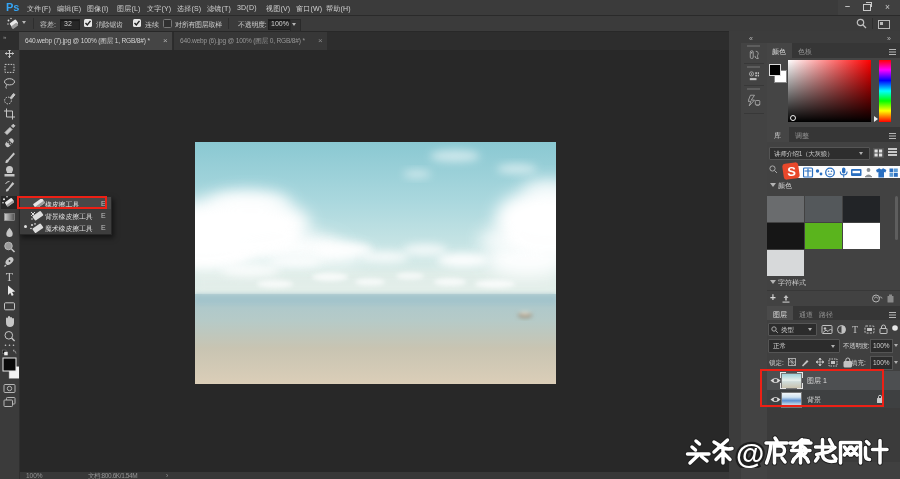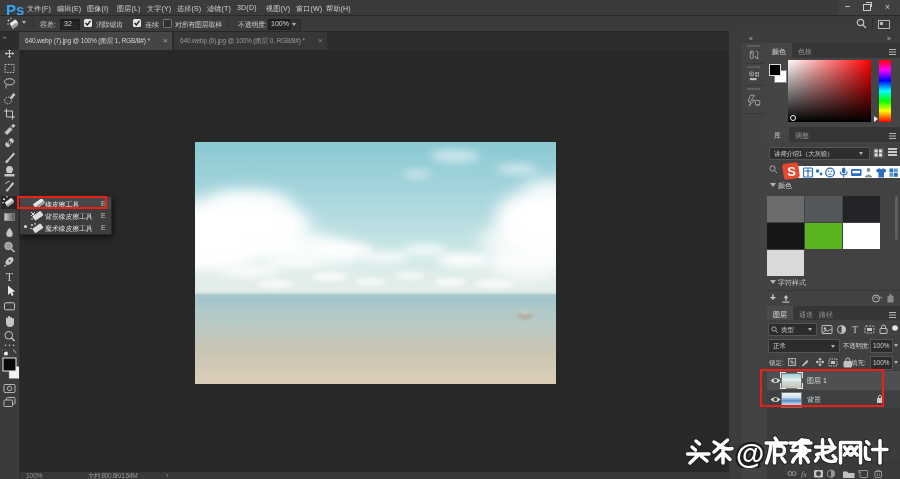--- a/index.html
+++ b/index.html
@@ -8,21 +8,21 @@
   .abs{position:absolute;}
   .txt{color:#cfcfcf;font-size:7px;white-space:nowrap;}
   .dim{color:#969696;}
   .inbox{background:#272727;border:1px solid #1e1e1e;box-shadow:inset 0 1px 1px rgba(0,0,0,.4);}
 </style>
 </head>
 <body>
 <div class="abs" style="left:0;top:0;width:900px;height:479px;background:#282828;">
 
   <div class="abs" style="left:0;top:0;width:900px;height:15px;background:#3b3b3b;border-bottom:1px solid #2a2a2a;">
-    <div class="abs" style="left:6px;top:1px;color:#35a5f5;font-size:15px;font-weight:bold;letter-spacing:0;">Ps</div>
+    <div class="abs" style="left:6px;top:1px;color:#35a5f5;font-size:11px;font-weight:bold;letter-spacing:0;">Ps</div>
     <div class="abs txt" style="left:27px;top:4px;font-size:7px;letter-spacing:0.2px;color:#d2d2d2;">
       <span style="position:absolute;left:0px;">文件(F)</span>
       <span style="position:absolute;left:30px;">编辑(E)</span>
       <span style="position:absolute;left:60px;">图像(I)</span>
       <span style="position:absolute;left:90px;">图层(L)</span>
       <span style="position:absolute;left:120px;">文字(Y)</span>
       <span style="position:absolute;left:150px;">选择(S)</span>
       <span style="position:absolute;left:180px;">滤镜(T)</span>
       <span style="position:absolute;left:210px;">3D(D)</span>
       <span style="position:absolute;left:239px;">视图(V)</span>
@@ -504,42 +504,20 @@
           <div class="abs" style="left:14px;top:2px;width:19px;height:14px;background:linear-gradient(to bottom,#f2f6f8 0%,#cfe2f0 30%,#5b8fd0 55%,#a8c4e0 75%,#e8eef2 100%);border:1px solid #777;"></div>
           <span class="txt" style="position:absolute;left:40px;top:5px;color:#d5d5d5;">背景</span>
           <svg class="abs" style="left:109px;top:4px;" width="8" height="10" viewBox="0 0 8 10" fill="#c9c9c9">
               <rect x="1" y="4" width="6" height="5" rx="0.5"></rect>
               <path d="M2.5 4 v-1.2 a1.5 1.5 0 0 1 3 0 v1.2" fill="none" stroke="#c9c9c9"></path>
             </svg>
         </div>
 
         <div class="abs" style="left:0;top:87.5px;width:133px;height:54.5px;background:#3b3b3b;"></div>
 
-        <div class="abs" style="left:0;top:142px;width:133px;height:17px;background:#3b3b3b;border-top:1px solid #333;">
-          <svg class="abs" style="left:20px;top:6px;" width="100" height="9" viewBox="0 0 100 9">
-            <g stroke="#999" fill="none" opacity="0.95">
-              <circle cx="3" cy="4.5" r="2"></circle>
-                <circle cx="7" cy="4.5" r="2"></circle>
-              <text x="14" y="7.5" font-size="8" font-style="italic" fill="#9e9e9e" stroke="none" font-family="Liberation Serif,serif">fx</text>
-              <g>
-                  <rect x="27" y="1" width="9" height="7.5" rx="1" fill="#c9c9c9" stroke="none"></rect>
-                  <circle cx="31.5" cy="4.7" r="2.4" fill="#3d3d3d" stroke="none"></circle>
-                </g>
-              <circle cx="44" cy="4.7" r="3.7"></circle>
-                <path d="M44 1 a3.7 3.7 0 0 1 0 7.4 z" fill="#9e9e9e" stroke="none"></path>
-              <path d="M56 2.5 h4 l1.5 1.5 h6 v5 h-11.5 z" fill="#c9c9c9" stroke="none"></path>
-              <rect x="73" y="1.5" width="7.5" height="7" rx="0.5"></rect>
-                <path d="M73 3.5 h-1.5 v-2 l1.5 0" stroke-width="0.8"></path>
-              <g>
-                  <rect x="88" y="2.5" width="6.5" height="6" rx="0.5"></rect>
-                  <path d="M87.5 2.5 h7.5 M89.5 2.5 v-1.2 h3.5 v1.2 M90.5 4.5 v2.5 M92.5 4.5 v2.5" stroke-width="0.8"></path>
-                </g>
-            </g>
-          </svg>
-        </div>
       </div>
     </div>
 
     <div class="abs" style="left:31px;top:337.5px;width:120px;height:34.5px;border:2px solid #ed2015;"></div>
   </div>
 
   <div class="abs" style="left:19px;top:196px;width:91px;height:37px;background:#3d3d3d;border:1px solid #272727;box-shadow:2px 3px 5px rgba(0,0,0,.5);" id="flyout">
     <div class="abs" style="left:0;top:0;width:91px;height:12px;background:#484848;"></div>
     <svg class="abs" style="left:12px;top:2px;" width="14" height="9" viewBox="0 0 14 9">
         <g transform="rotate(-35 7 4.5)">

